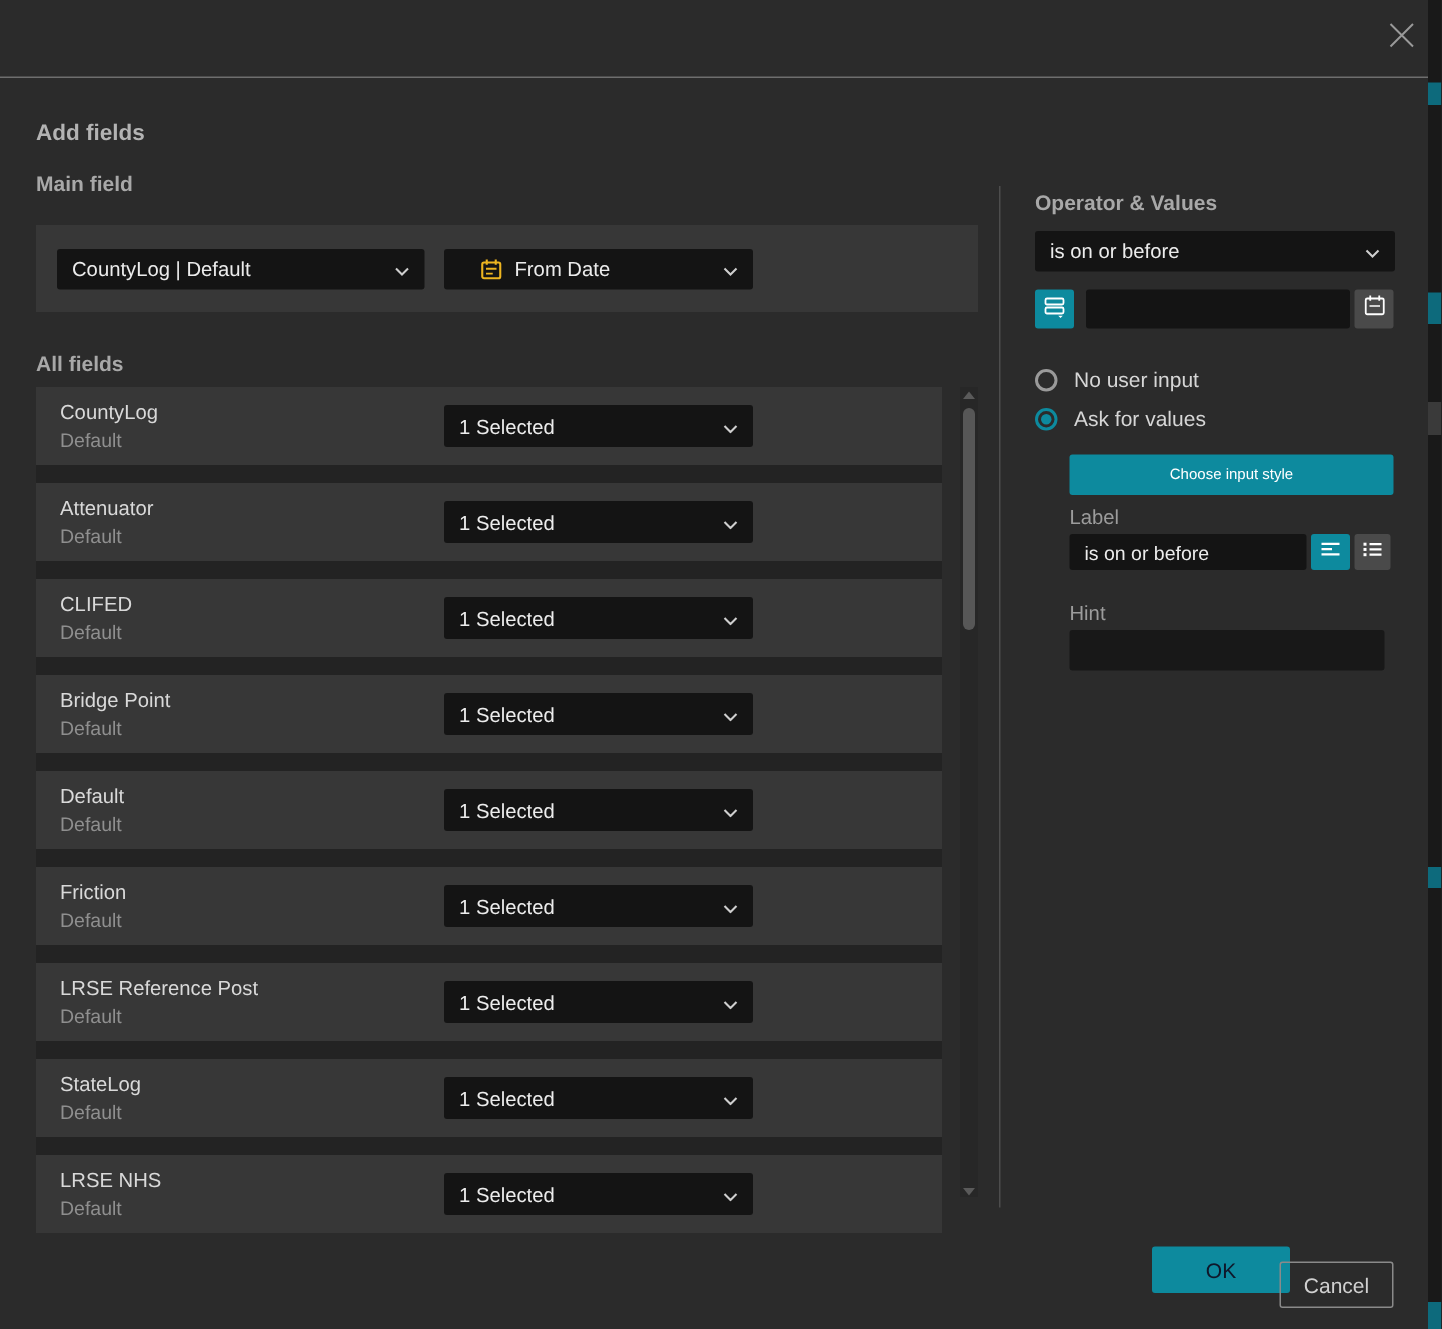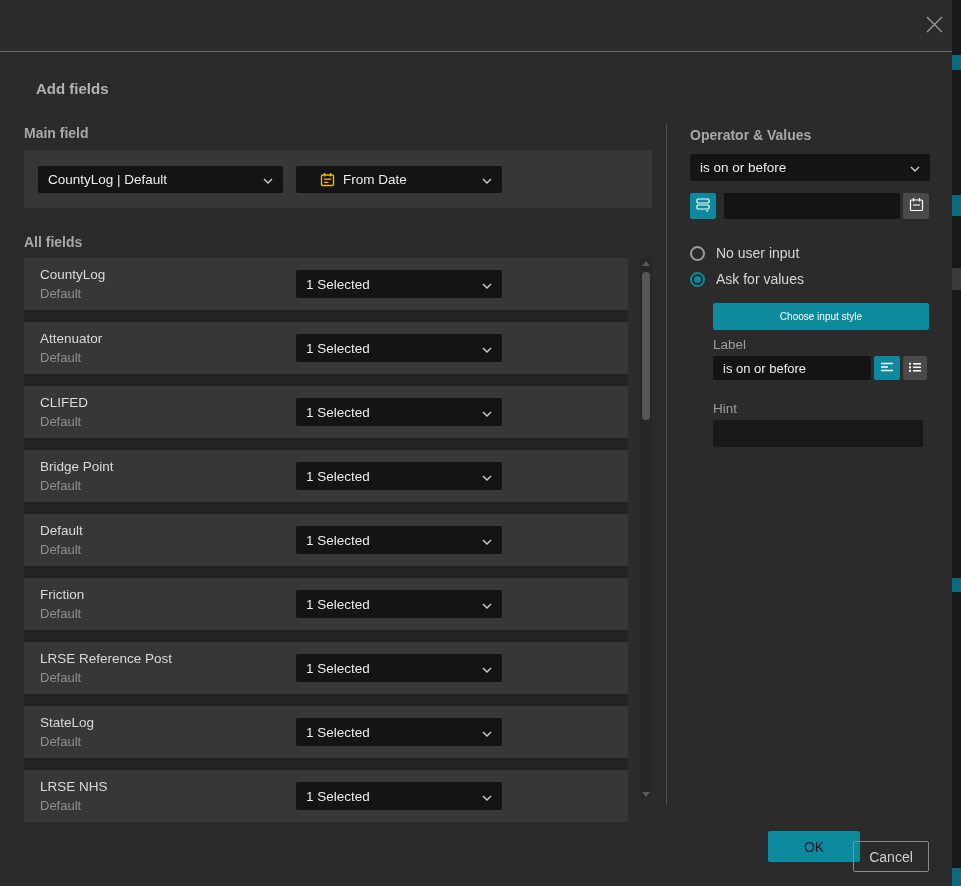--- a/index.html
+++ b/index.html
@@ -71,23 +71,23 @@
   <div class="abs titlebar">
     <div class="abs close-btn">
       <span>
         <svg width="19" height="19" viewBox="0 0 19 19">
             <path d="M2 2 L17 17 M17 2 L2 17" stroke="#9a9a9a" stroke-width="1.3" fill="none"></path>
           </svg>
       </span>
     </div>
   </div>
 
-  <div class="abs heading-lg" style="left:24px; top:80px;margin-left:12px;">Add fields</div>
-
-  <div class="abs heading" style="left:24px; top:125px;text-align:center;">Main field</div>
+  <div class="abs heading-lg" style="left:24px; top:80px;">Add fields</div>
+
+  <div class="abs heading" style="left:24px; top:114px;text-align:center;">Main field</div>
   <div class="abs main-container">
     <div class="select" style="position:absolute; left:14px; top:16px; width:245px; height:27px;justify-content:center;">
       <span>CountyLog | Default</span>
       <span class="chev">
         <svg width="10" height="6" viewBox="0 0 10 6">
             <path d="M1 1 L5 5 L9 1" stroke="#cfcfcf" stroke-width="1.4" fill="none"></path>
           </svg>
       </span>
     </div>
     <div class="select" style="position:absolute; left:272px; top:16px; width:206px; height:27px; gap:8px;padding-left:24px;">

